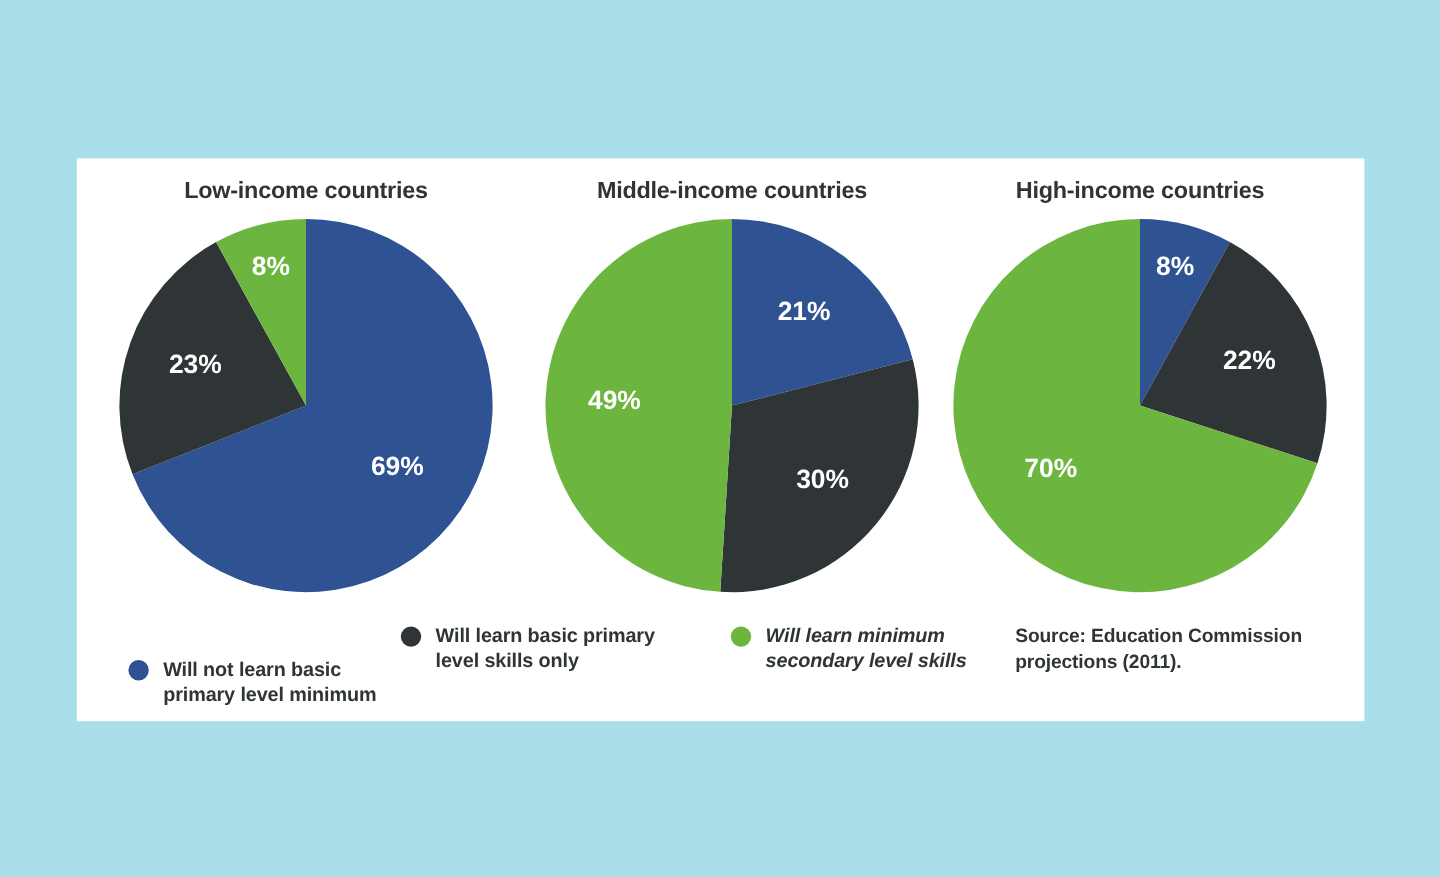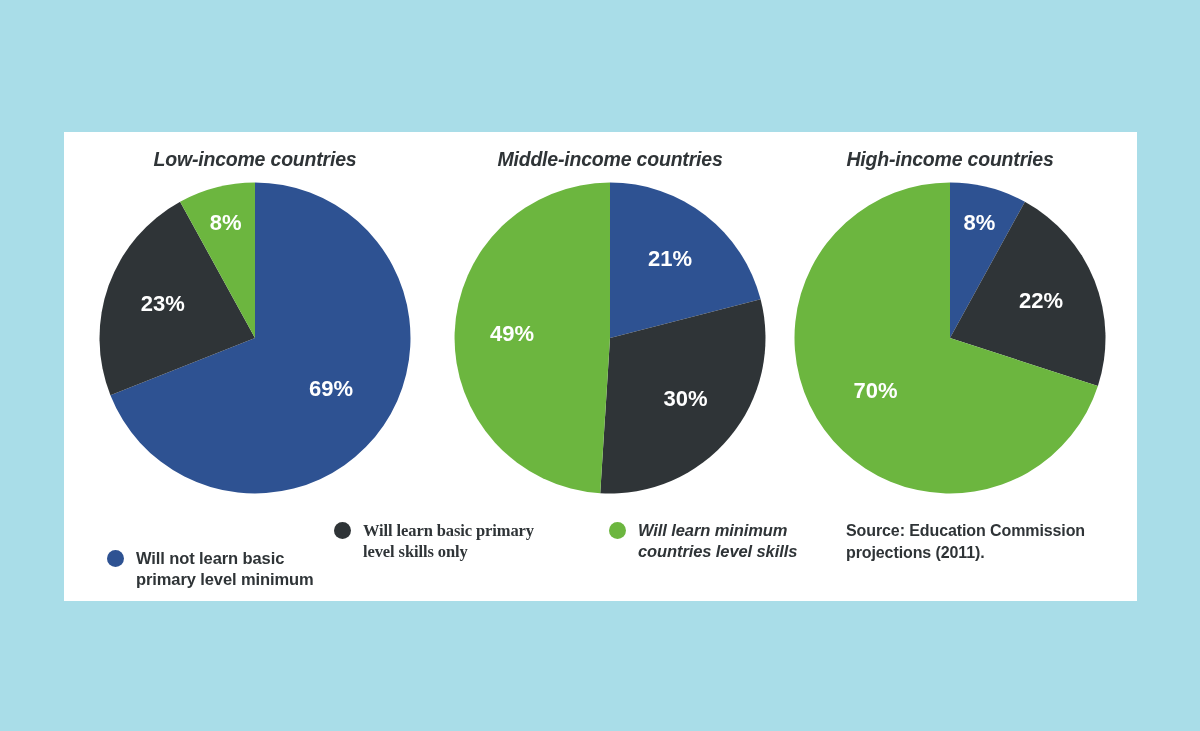--- a/index.html
+++ b/index.html
@@ -35,21 +35,20 @@
   .chart-title{
     text-align:center;
     font-size:19.5px;
     font-weight:bold;
     color:#2f3437;
     letter-spacing:-0.2px;
     margin:0;
     padding-top:17px;
     line-height:1.1;
     white-space:nowrap;
-    font-style:italic;
   }
   .pie-wrap{
     position:relative;
     width:312px;height:312px;
     margin:12px auto 0 auto;
   }
   .pie-wrap svg{display:block;width:312px;height:312px;}
   .slice-label{
     font-family:"Liberation Sans","DejaVu Sans",sans-serif;
     font-size:22px;
@@ -63,21 +62,21 @@
     left:0;top:378px;
     width:1073px;height:91px;
   }
   .legend-item{
     position:absolute;
     top:10px;
     display:flex;
     align-items:flex-start;
   }
   .legend-item.l0{left:43px;margin-top:28px;}
-  .legend-item.l1{left:270px;font-family:Liberation Serif, serif;}
+  .legend-item.l1{left:270px;}
   .legend-item.l2{left:545px;font-style:italic;}
   .legend-dot{
     width:17px;height:17px;
     border-radius:50%;
     flex:0 0 auto;
     margin-top:2px;
   }
   .legend-text{
     margin-left:12px;
     font-size:16.5px;
@@ -165,21 +164,21 @@
       <span class="legend-text">
         <span class="src-line">Will learn basic primary</span>
         <span class="src-line">level skills only</span>
       </span>
     </div>
 
     <div class="legend-item l2">
       <span class="legend-dot" style="background: rgb(108, 182, 63);"></span>
       <span class="legend-text">
         <span class="src-line">Will learn minimum</span>
-        <span class="src-line">countries level skills</span>
+        <span class="src-line">secondary level skills</span>
       </span>
     </div>
 
     <div class="source-note">
       <span class="src-line">Source: Education Commission</span>
       <span class="src-line">projections (2011).</span>
     </div>
 
   </div>
 

